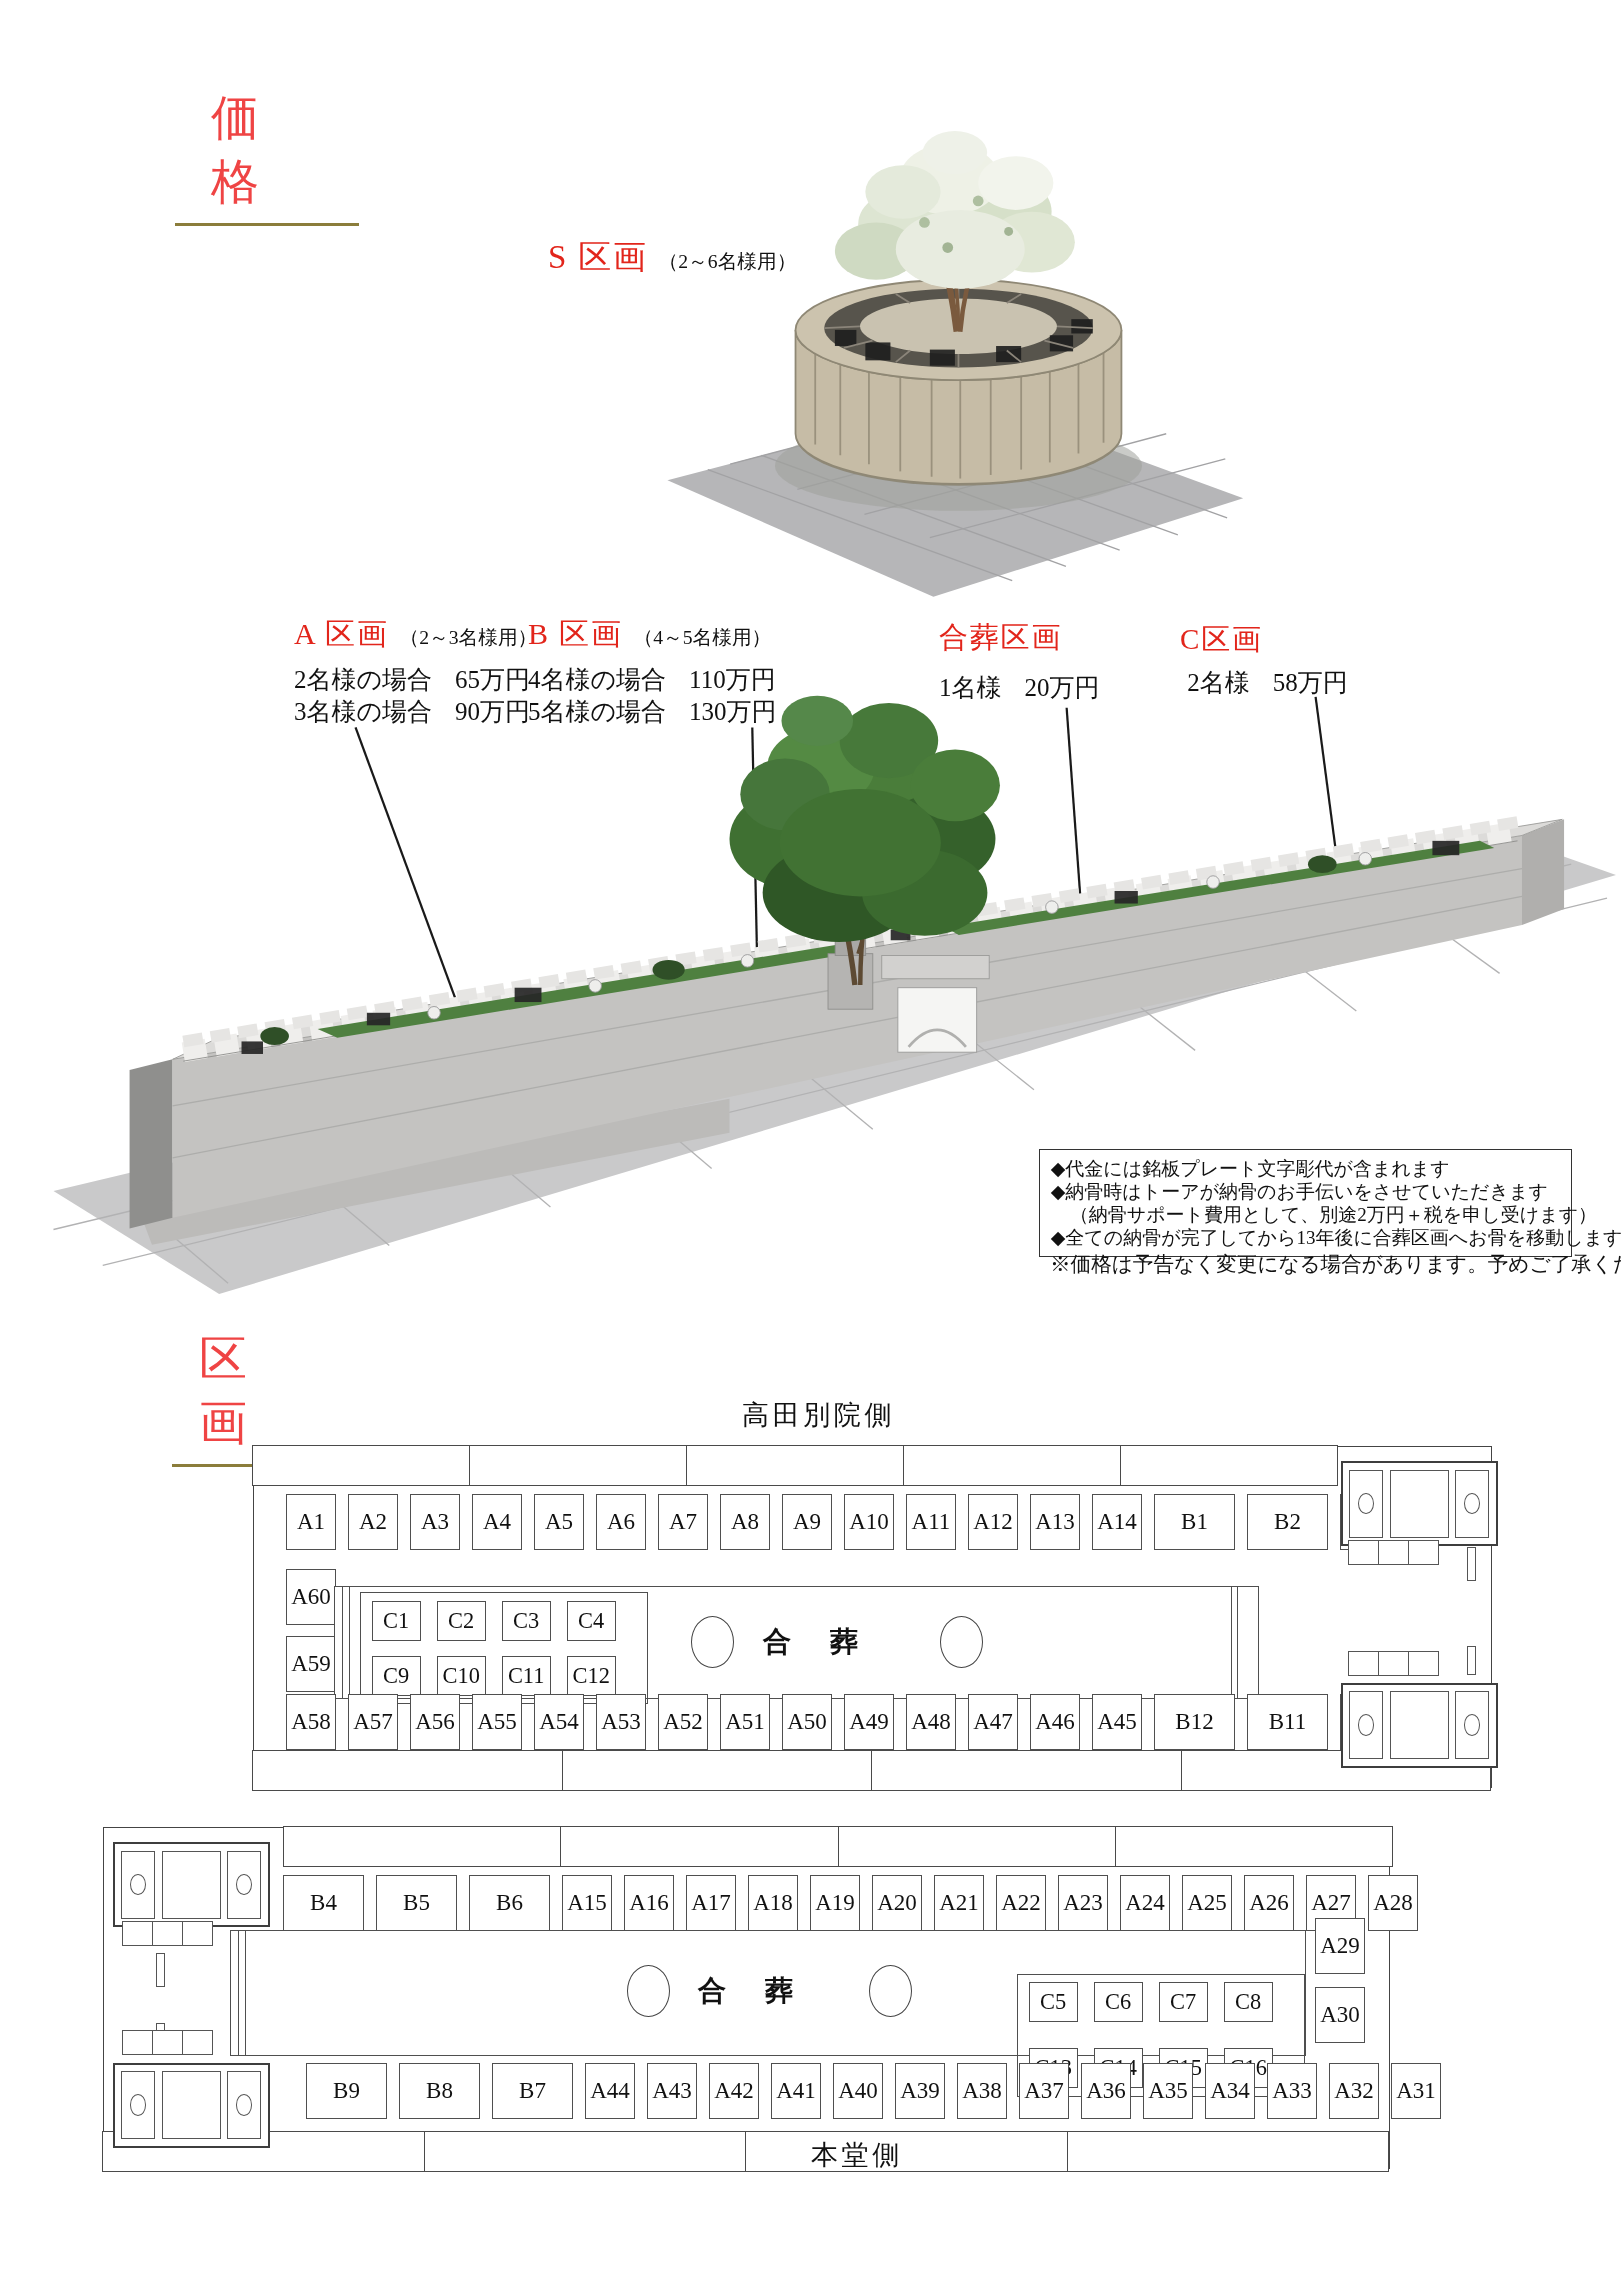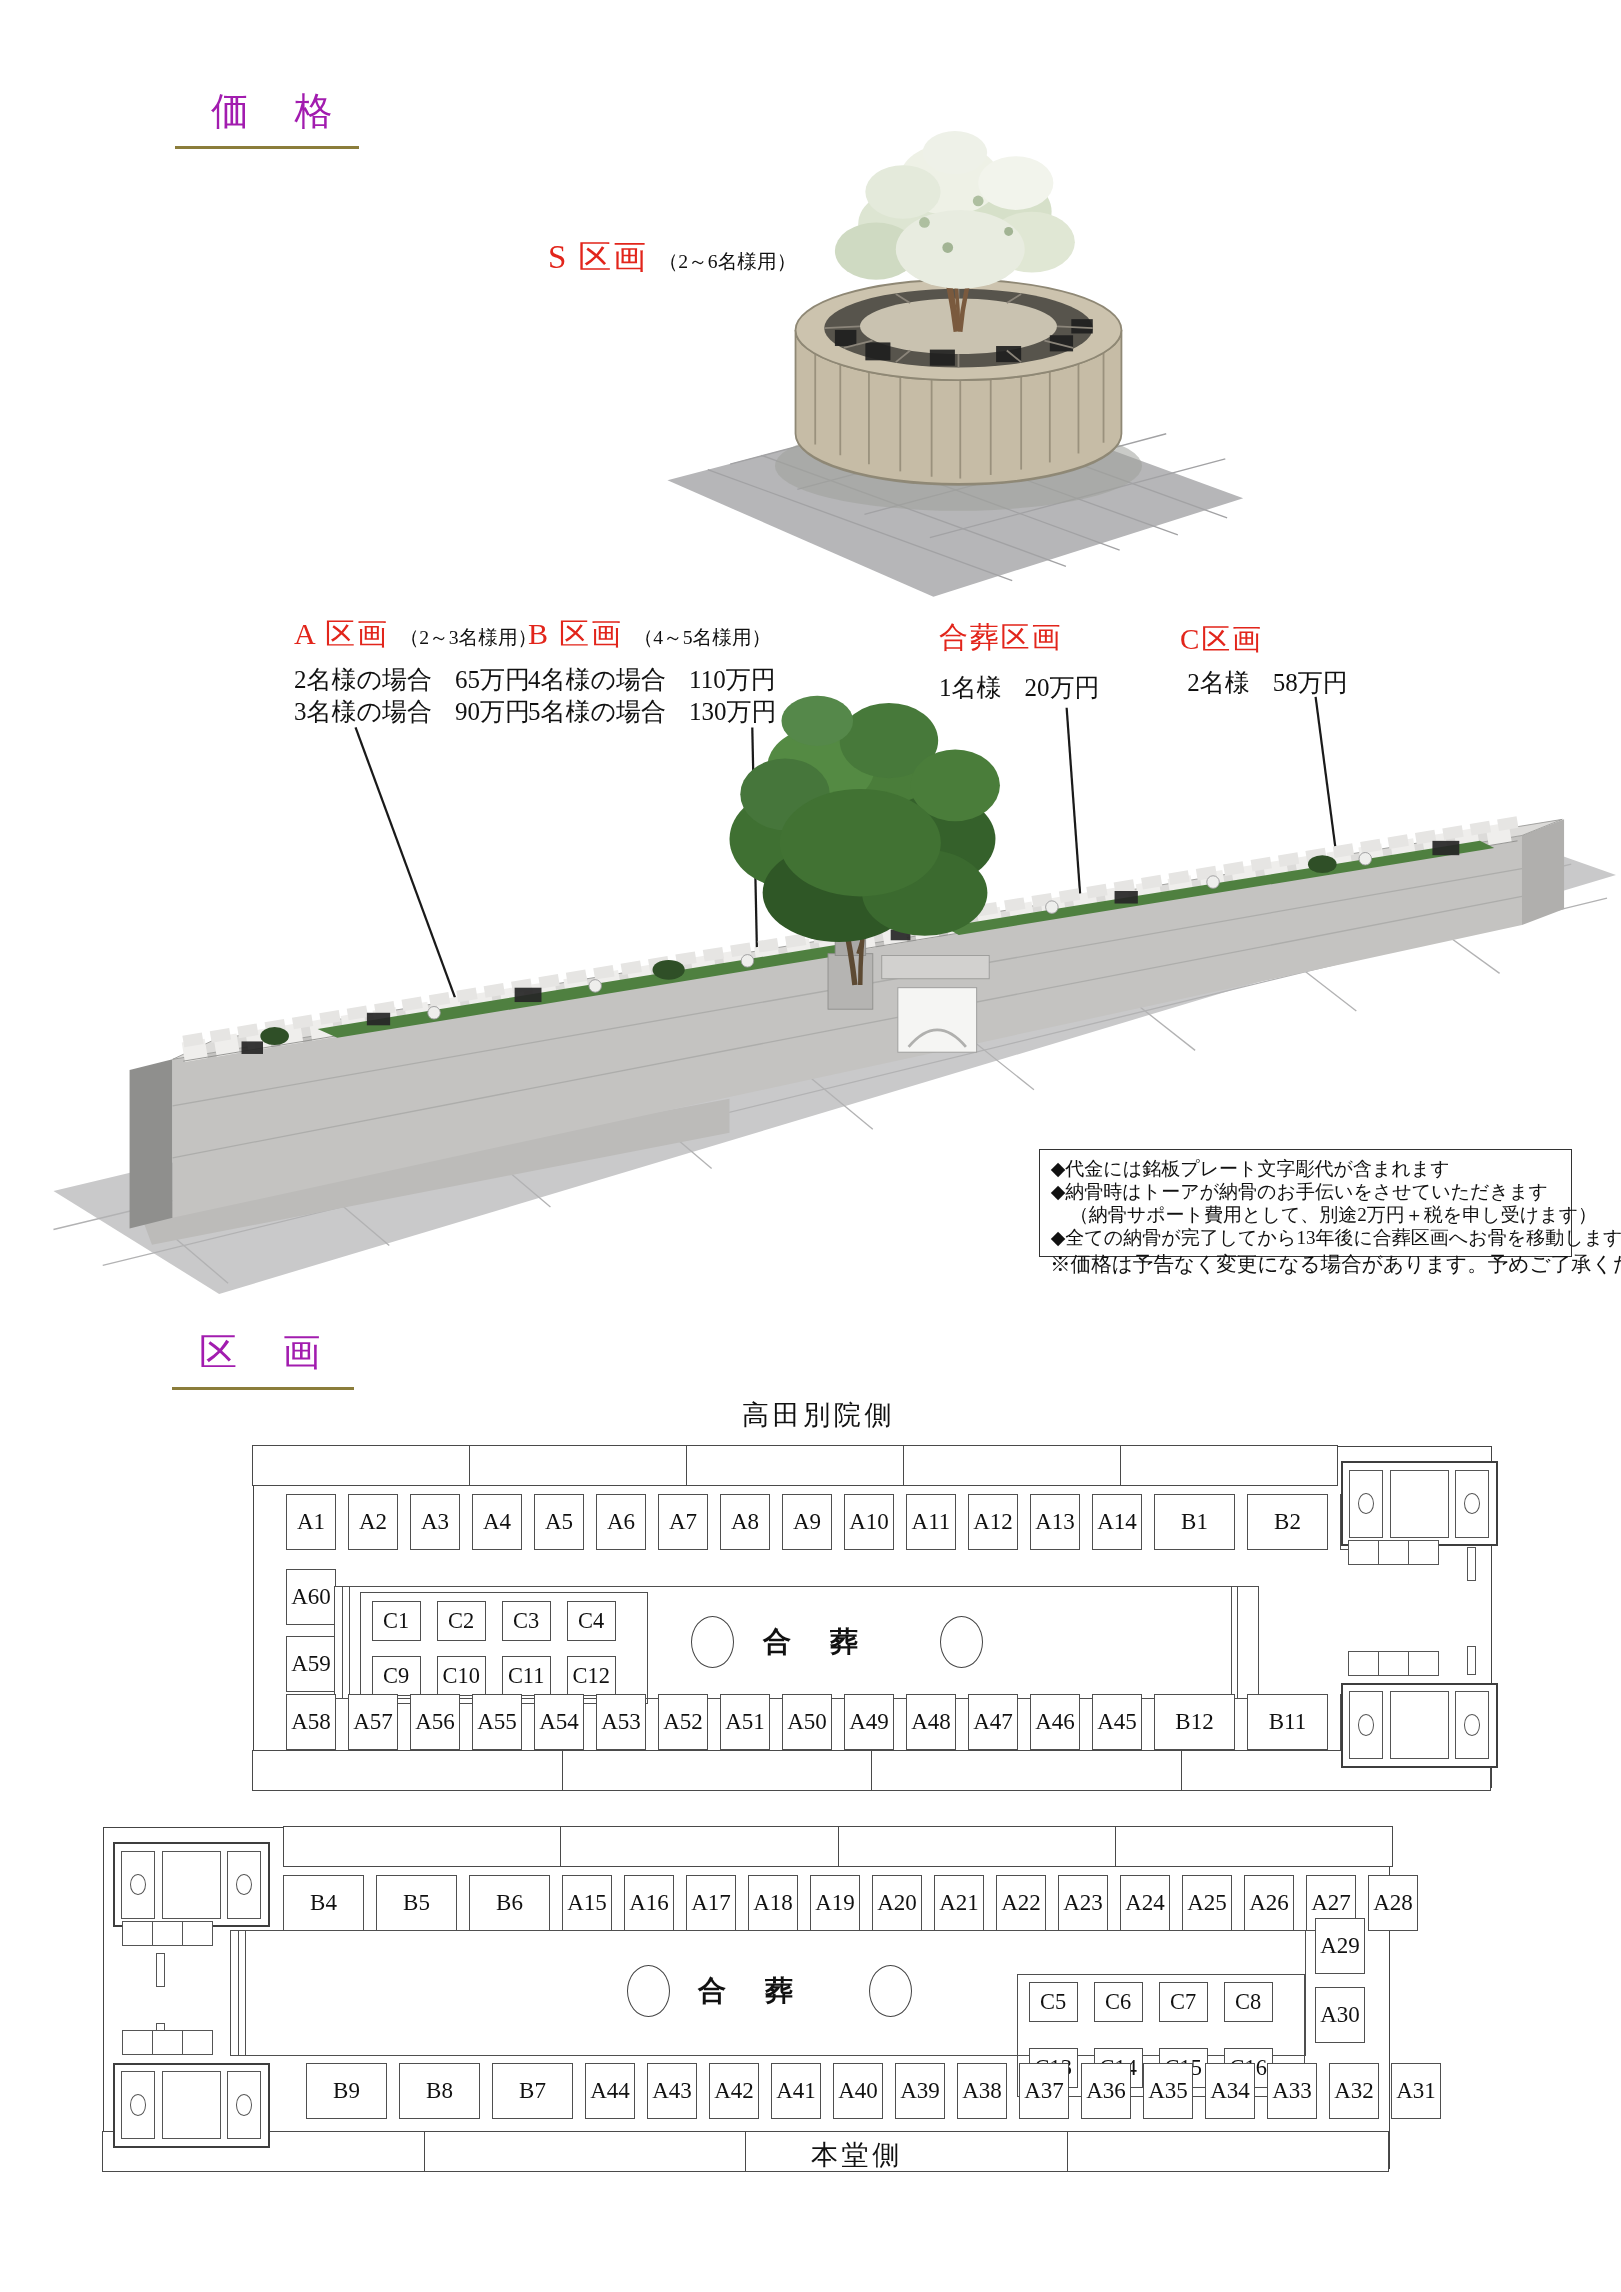--- a/index.html
+++ b/index.html
@@ -2,21 +2,21 @@
 <html style="font-size:14.3px"><head>
 <meta charset="utf-8">
 <style>
   html,body{margin:0;padding:0;background:#ffffff;}
   body{width:1621px;height:2293px;position:relative;overflow:hidden;
        font-family:"Liberation Serif","DejaVu Serif",serif;color:#111;}
   .abs{position:absolute;}
 
   
   .sec-head{position:absolute;}
-  .sec-head .txt{font-size:38px;letter-spacing:18px;color:#a21caf;}
+  .sec-head .txt{font-size:48px;letter-spacing:18px;color:#ef4444;}
   .sec-head .rule{height:2.7px;background:#8b7d3b;margin-top:9px;}
 
   
   .pblock{position:absolute;white-space:nowrap;}
   .ptitle .red{color:#e2251b;font-size:30px;letter-spacing:1.8px;}
   .ptitle .psub{color:#111;font-size:19.7px;margin-left:7.2px;}
   .prows{margin-top:9px;}
   .prow{font-size:25px;line-height:32px;}
   .prow .pprice{margin-left:23px;}
   .pblock.s .ptitle .red{font-size:33px;}

